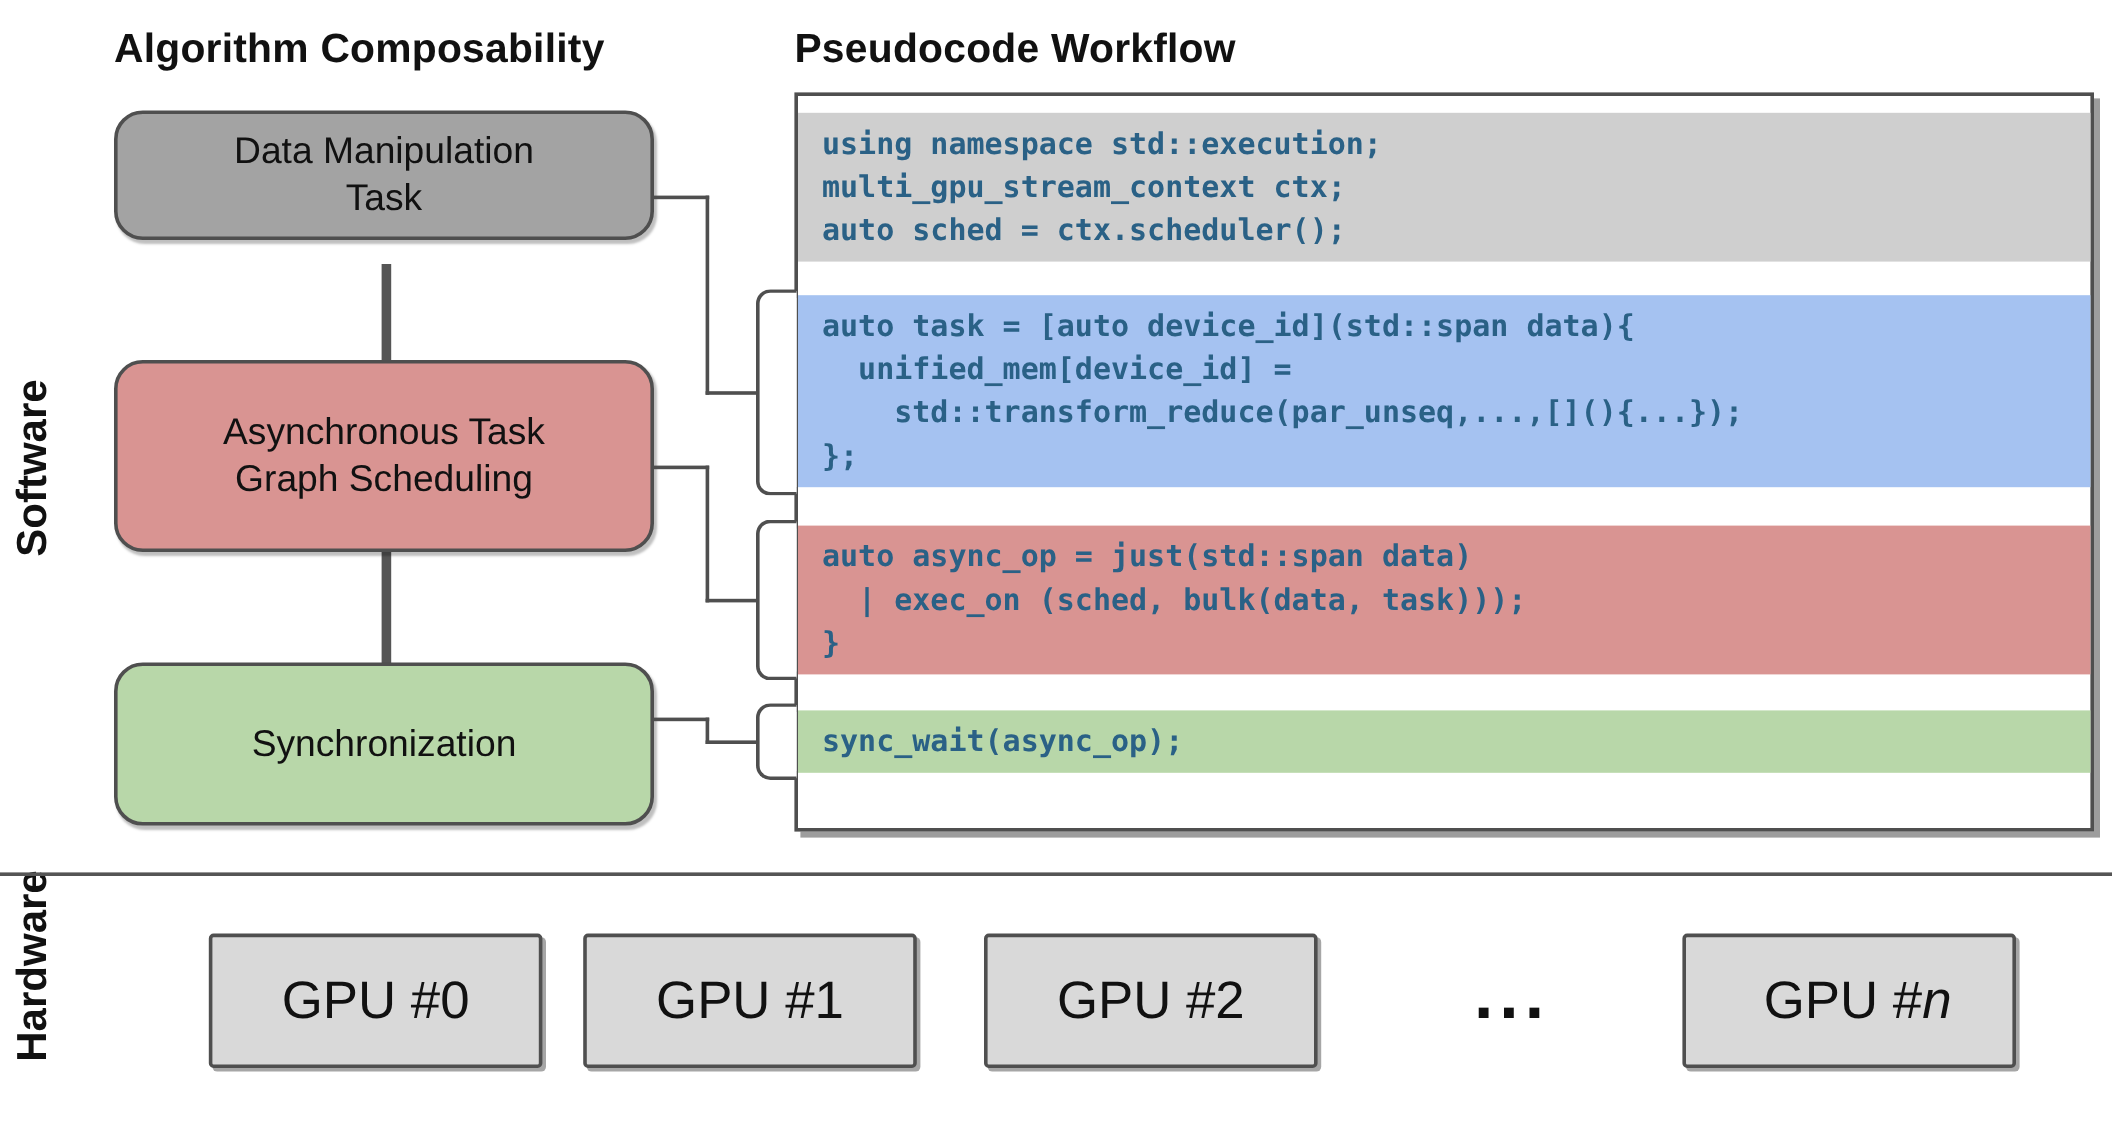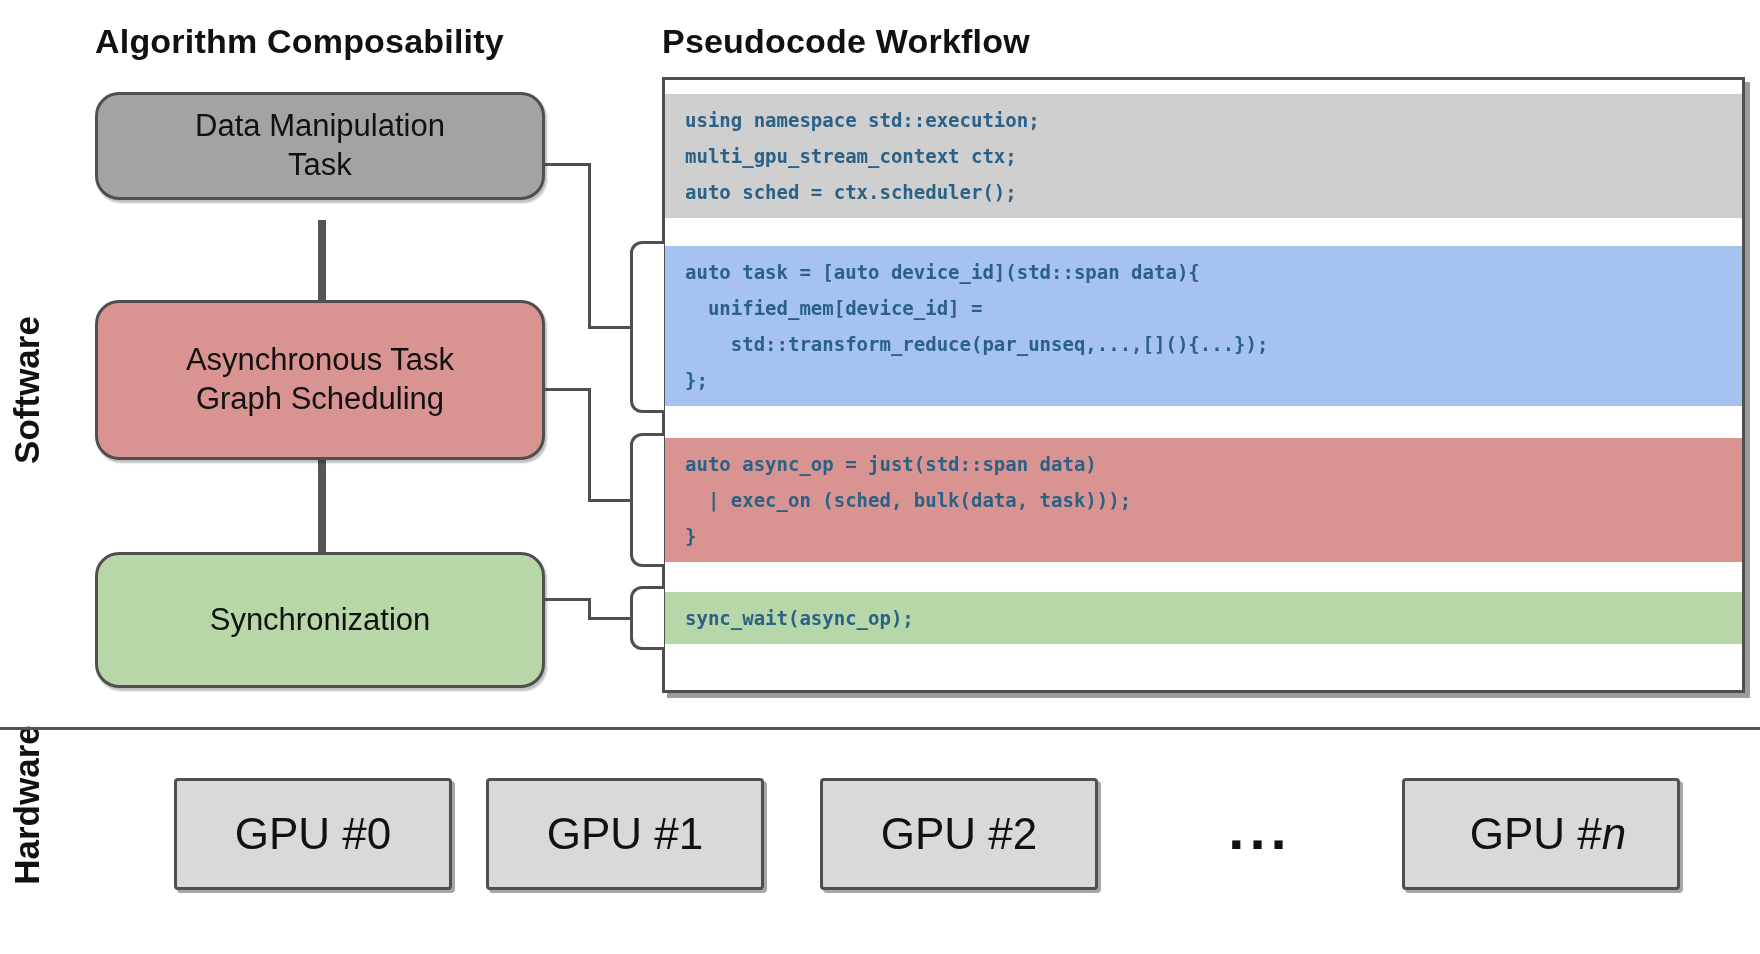--- a/index.html
+++ b/index.html
@@ -27,21 +27,21 @@
   .thickline{position:absolute;background:#555;}
   .conn{position:absolute;background:#4f4f4f;}
   .panel{
     position:absolute;left:662px;top:77px;width:1083px;height:616px;
     background:#fff;border:3px solid #4f4f4f;box-sizing:border-box;
     box-shadow:5px 5px 0 #9d9d9d;
   }
   .strip{
     position:absolute;left:0;right:0;
     font-family:"DejaVu Sans Mono",monospace;font-weight:bold;
-    font-size:19px;line-height:36px;color:#2a6186;
+    font-size:25px;line-height:36px;color:#2a6186;
     white-space:pre;padding:8px 0 0 20px;box-sizing:border-box;overflow:hidden;
   }
   .bracket{
     position:absolute;left:630px;width:34px;background:#ffffff;
     border:3px solid #4f4f4f;border-right:none;
     border-top-left-radius:12px;border-bottom-left-radius:12px;
     box-sizing:border-box;
   }
   .divider{position:absolute;left:0;top:727px;width:1760px;height:3px;background:#555;}
   .gpu{

